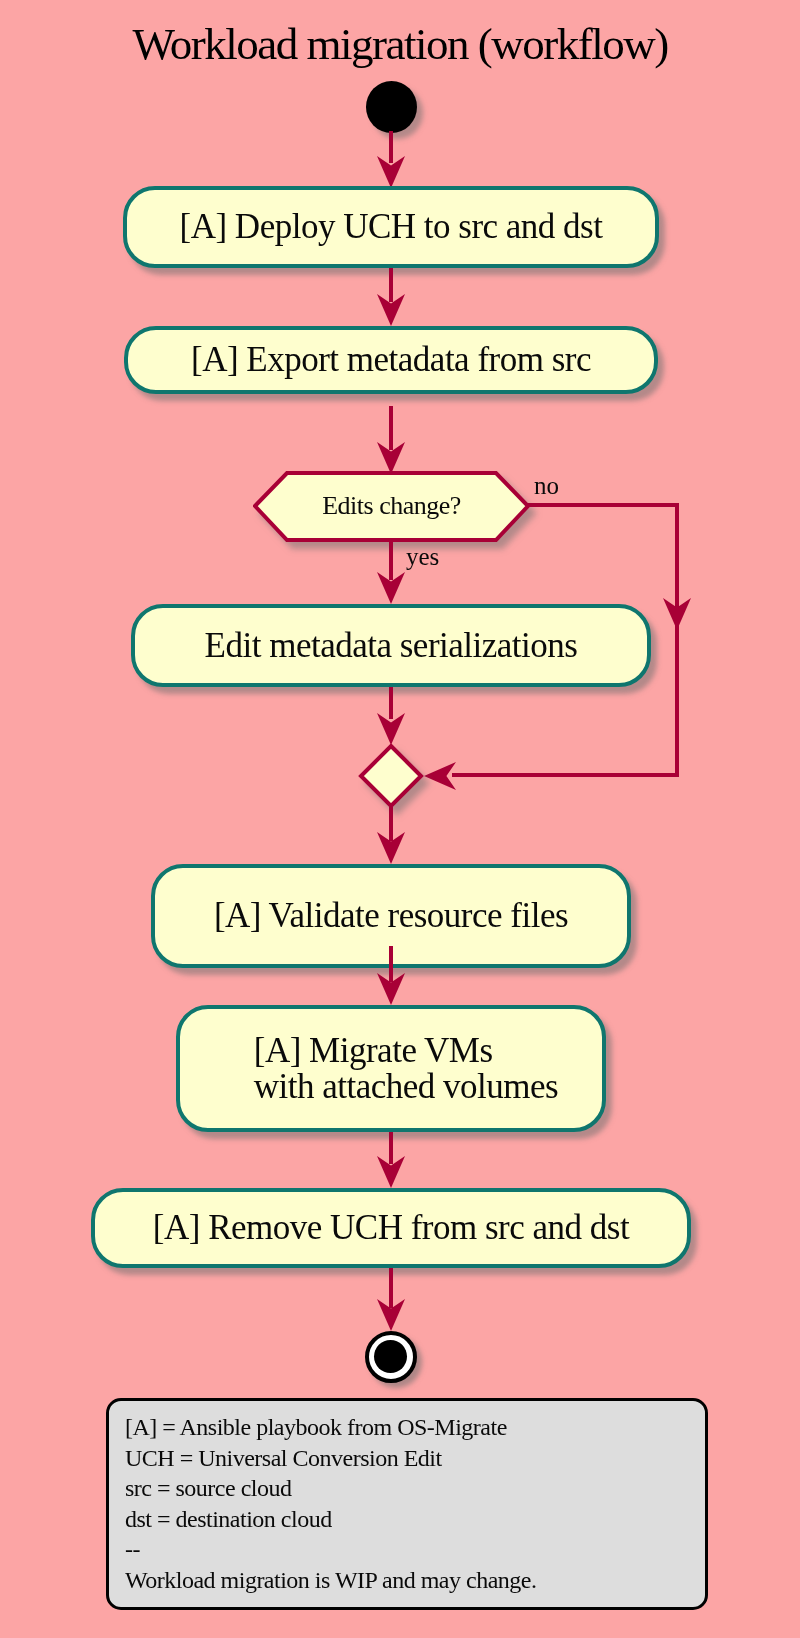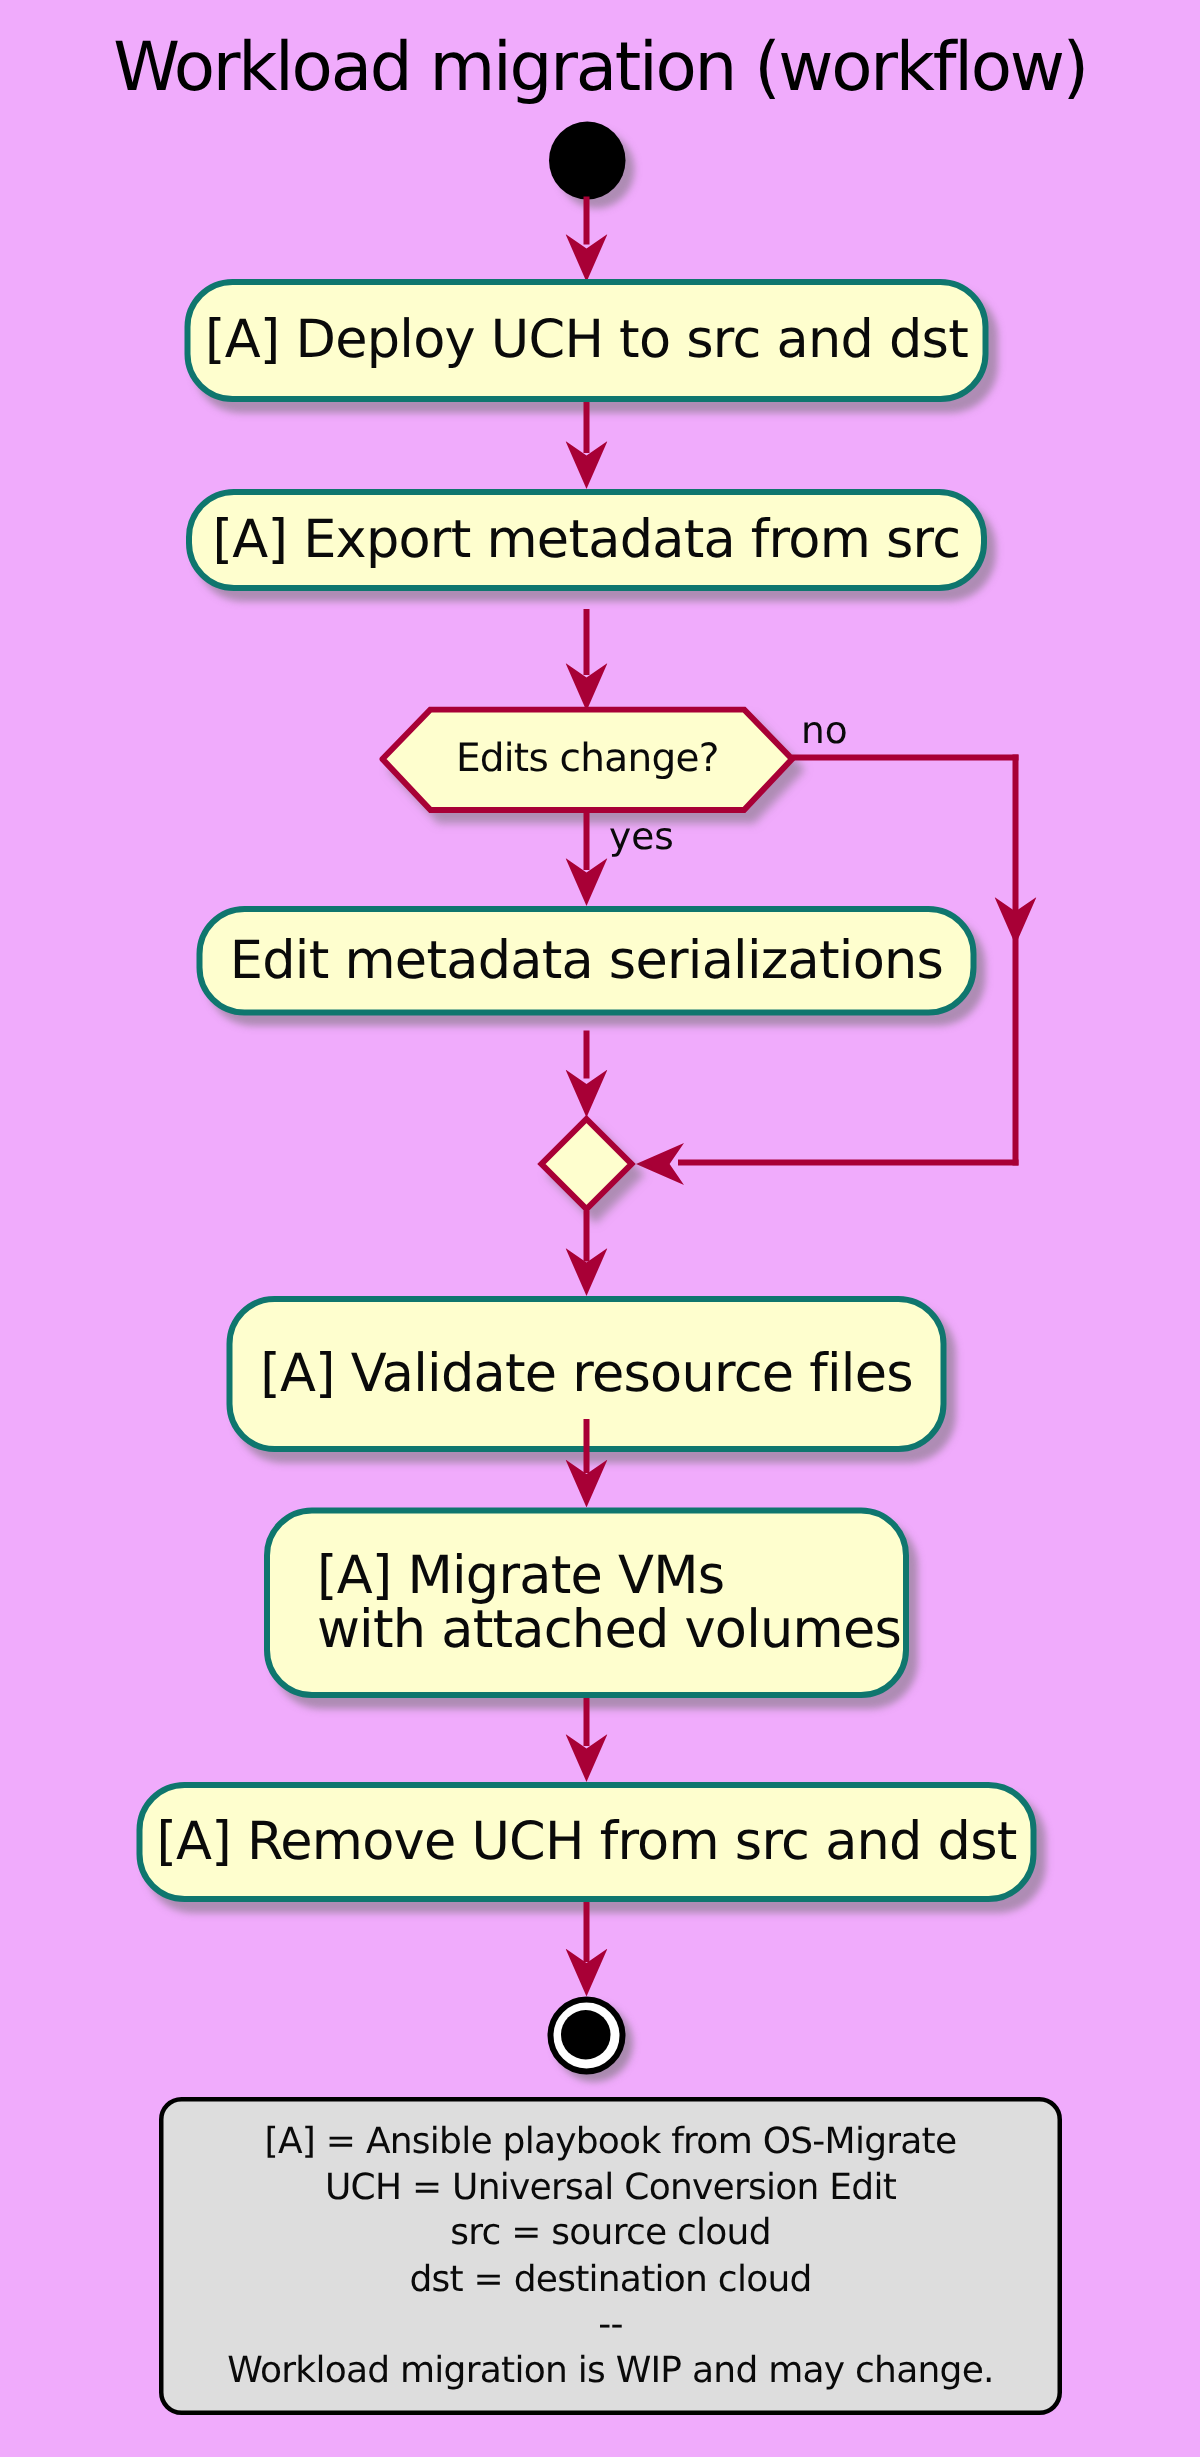--- a/index.html
+++ b/index.html
@@ -3,22 +3,23 @@
 <meta charset="utf-8">
 <style>
   html,body{margin:0;padding:0;background:#ffffff;}
   body{
     font-family:"DejaVu Sans", sans-serif;
     color:#000;
   }
   #canvas{
     position:relative;
     width:800px;height:1638px;
-    background:#f0abfc;
+    background:#fca5a5;
     overflow:hidden;
+    font-family:Liberation Serif, serif;
   }
   .title{
     position:absolute;left:0;top:18px;width:800px;
     text-align:center;
     font-size:45px;letter-spacing:-1.5px;
     color:#000;
     white-space:nowrap;
   }
   .activity{
     position:absolute;
@@ -71,21 +72,21 @@
   }
   .branch-label{
     position:absolute;font-size:25px;color:#0a0a0a;white-space:nowrap;
   }
   .legend{
     position:absolute;left:106px;top:1398px;width:602px;height:212px;
     box-sizing:border-box;
     background:#DDDDDD;border:3px solid #000;border-radius:15px;
     padding:11px 16px 0 16px;
     font-size:24px;line-height:30.5px;letter-spacing:-0.5px;
-    color:#0a0a0a;white-space:nowrap;text-align:center;
+    color:#0a0a0a;white-space:nowrap;
   }
 </style>
 </head>
 <body>
 
 <div id="canvas">
 
   <div class="title">Workload migration (workflow)</div>
 
   <div class="start-node"></div>
@@ -116,21 +117,21 @@
   <div class="hline" style="left:528px;top:503px;width:151px;"></div>
   <div class="vline" style="left:675px;top:503px;height:274px;"></div>
   <div class="head-down" style="left:663px;top:598px;"></div>
   <div class="hline" style="left:452px;top:773px;width:227px;"></div>
   <div class="head-left" style="left:424px;top:762px;"></div>
 
   <div class="branch-label" style="left:406px;top:543px;">yes</div>
   <div class="vline" style="left:389px;top:540px;height:40px;"></div>
   <div class="head-down" style="left:377px;top:572px;"></div>
 
-  <div class="activity" style="left:131px;top:604px;width:520px;height:73px;justify-content:center;">
+  <div class="activity" style="left:131px;top:604px;width:520px;height:83px;justify-content:center;">
     <span>Edit metadata serializations</span>
   </div>
 
   <div class="vline" style="left:389px;top:687px;height:32px;"></div>
   <div class="head-down" style="left:377px;top:713px;"></div>
 
   <svg class="shape-svg" style="left:358px;top:743px;" width="66" height="66" viewBox="0 0 66 66">
     <polygon points="33,3 63,33 33,63 3,33" fill="#FEFECE" stroke="#A80036" stroke-width="4" stroke-linejoin="miter"></polygon>
   </svg>
 

